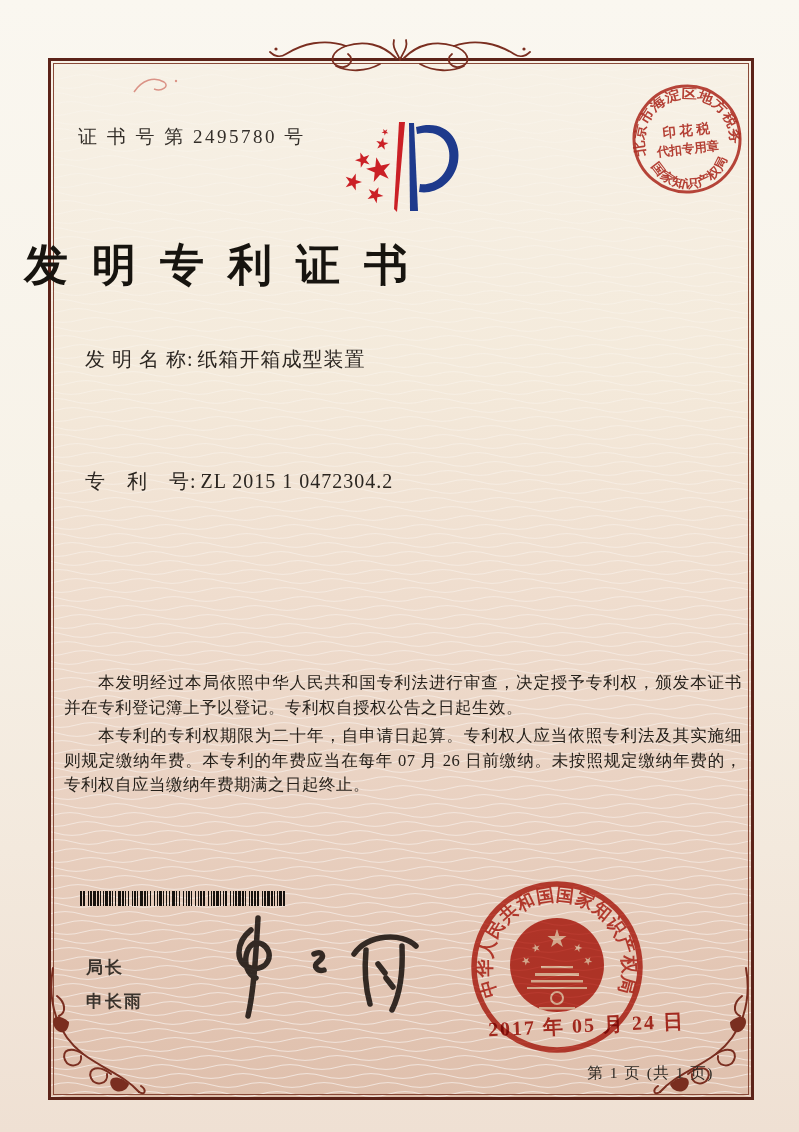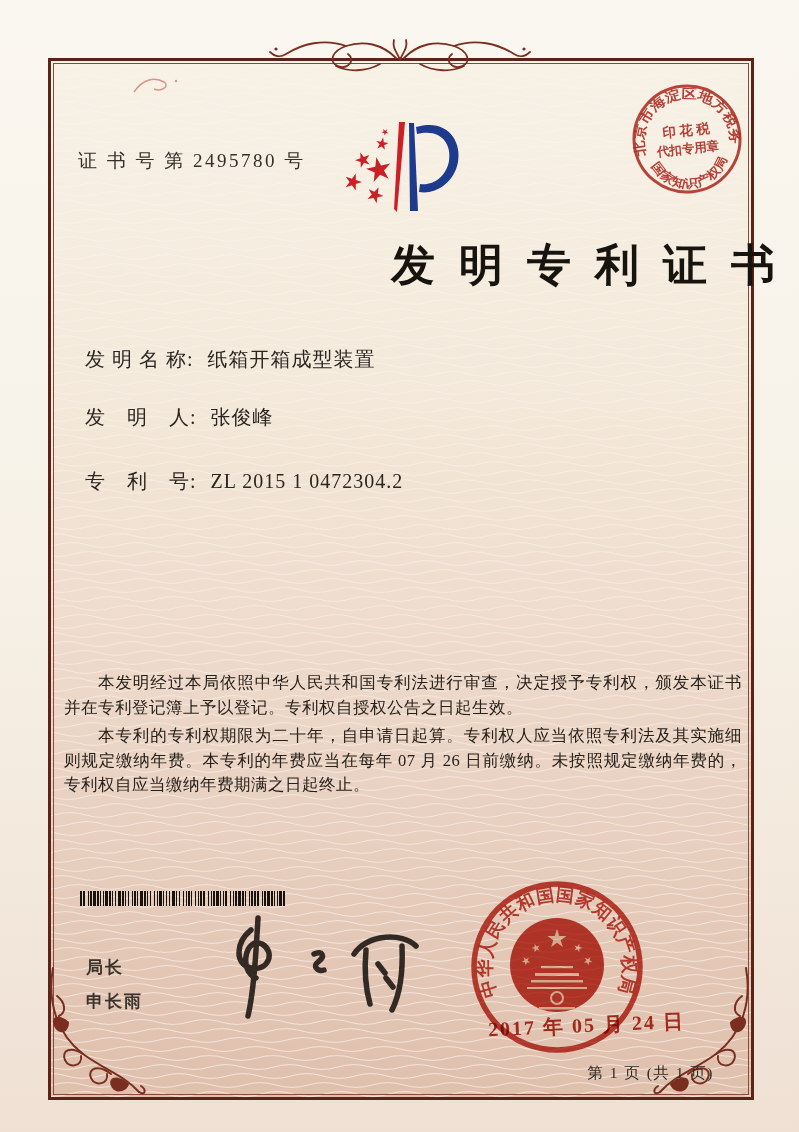--- a/index.html
+++ b/index.html
@@ -7,26 +7,26 @@
   .page{position:relative;width:799px;height:1132px;margin:0 auto;overflow:hidden;
         background:linear-gradient(180deg,#faf7f0 0%,#f7f2e8 45%,#f3e9dd 75%,#efe0d3 100%);}
   
   .frame{position:absolute;left:48px;top:58px;width:706px;height:1042px;box-sizing:border-box;
          border:3px solid #5c2319;
          background:linear-gradient(180deg,#f7f1e6 0%,#f4eadb 30%,#efddce 52%,#e9d1c1 72%,#e3c6b4 88%,#dfc0ad 100%);}
   .frame .inner-line{position:absolute;inset:2px;border:1px solid #8a4a38;pointer-events:none;}
   .waves{position:absolute;inset:0;width:100%;height:100%;}
   .orn{position:absolute;pointer-events:none;}
   
-  .cert-no{position:absolute;left:78px;top:124px;font-size:19px;letter-spacing:2.5px;color:#332e29;margin-top:24px;}
-  .title{position:absolute;left:0;top:236px;width:799px;text-align:right;font-size:44px;font-weight:bold;
+  .cert-no{position:absolute;left:78px;top:124px;font-size:19px;letter-spacing:2.5px;color:#332e29;}
+  .title{position:absolute;left:0;top:236px;width:799px;text-align:left;font-size:44px;font-weight:bold;
          color:#17140f;letter-spacing:24px;text-indent:24px;}
   .field{position:absolute;left:85px;font-size:20px;color:#2a2520;letter-spacing:1px;white-space:nowrap;}
   .flabel{color:#2a2520;}
-  .fvalue{margin-left:14px;}
+  .fvalue{margin-left:4px;}
   .paras{position:absolute;left:64px;top:671px;width:678px;font-size:16.5px;line-height:24.5px;
          color:#26211b;text-align:justify;letter-spacing:0.5px;}
   .paras p{margin:0 0 4px 0;text-indent:34px;}
   .barcode{position:absolute;left:80px;top:891px;width:212px;height:15px;display:flex;align-items:stretch;}
   .bar{height:100%;background:#17120e;}
   .sig-block{position:absolute;left:86px;top:956px;font-family:"Liberation Sans","DejaVu Sans",sans-serif;
              font-weight:600;font-size:17px;color:#3a332c;letter-spacing:2px;}
   .sig-block .line2{margin-top:11px;}
   .signature{position:absolute;left:196px;top:912px;mix-blend-mode:multiply;}
   .seal{position:absolute;left:452px;top:862px;mix-blend-mode:multiply;}
@@ -240,23 +240,20 @@
     </text>
     <text x="61" y="57" text-anchor="middle" font-size="13.5" font-weight="bold" fill="#b5342a" opacity="0.92">印 花 税</text>
     <text x="61" y="75" text-anchor="middle" font-size="12.5" font-weight="bold" fill="#b5342a" opacity="0.92">代扣专用章</text>
   </svg>
 
   <div class="title">发明专利证书</div>
 
   <div class="field" style="top:346px">
     <span class="flabel">发 明 名 称:</span><span class="fvalue">纸箱开箱成型装置</span>
   </div>
-  <div class="field" style="top:404px">
-    <span class="flabel">发　明　人:</span><span class="fvalue">张俊峰</span>
-  </div>
   <div class="field" style="top:468px">
     <span class="flabel">专　利　号:</span><span class="fvalue">ZL 2015 1 0472304.2</span>
   </div>
 
   <div class="paras">
     <p>本发明经过本局依照中华人民共和国专利法进行审查，决定授予专利权，颁发本证书并在专利登记簿上予以登记。专利权自授权公告之日起生效。</p>
     <p>本专利的专利权期限为二十年，自申请日起算。专利权人应当依照专利法及其实施细则规定缴纳年费。本专利的年费应当在每年 07 月 26 日前缴纳。未按照规定缴纳年费的，专利权自应当缴纳年费期满之日起终止。</p>
   </div>
 
   <div class="barcode" id="barcode">

